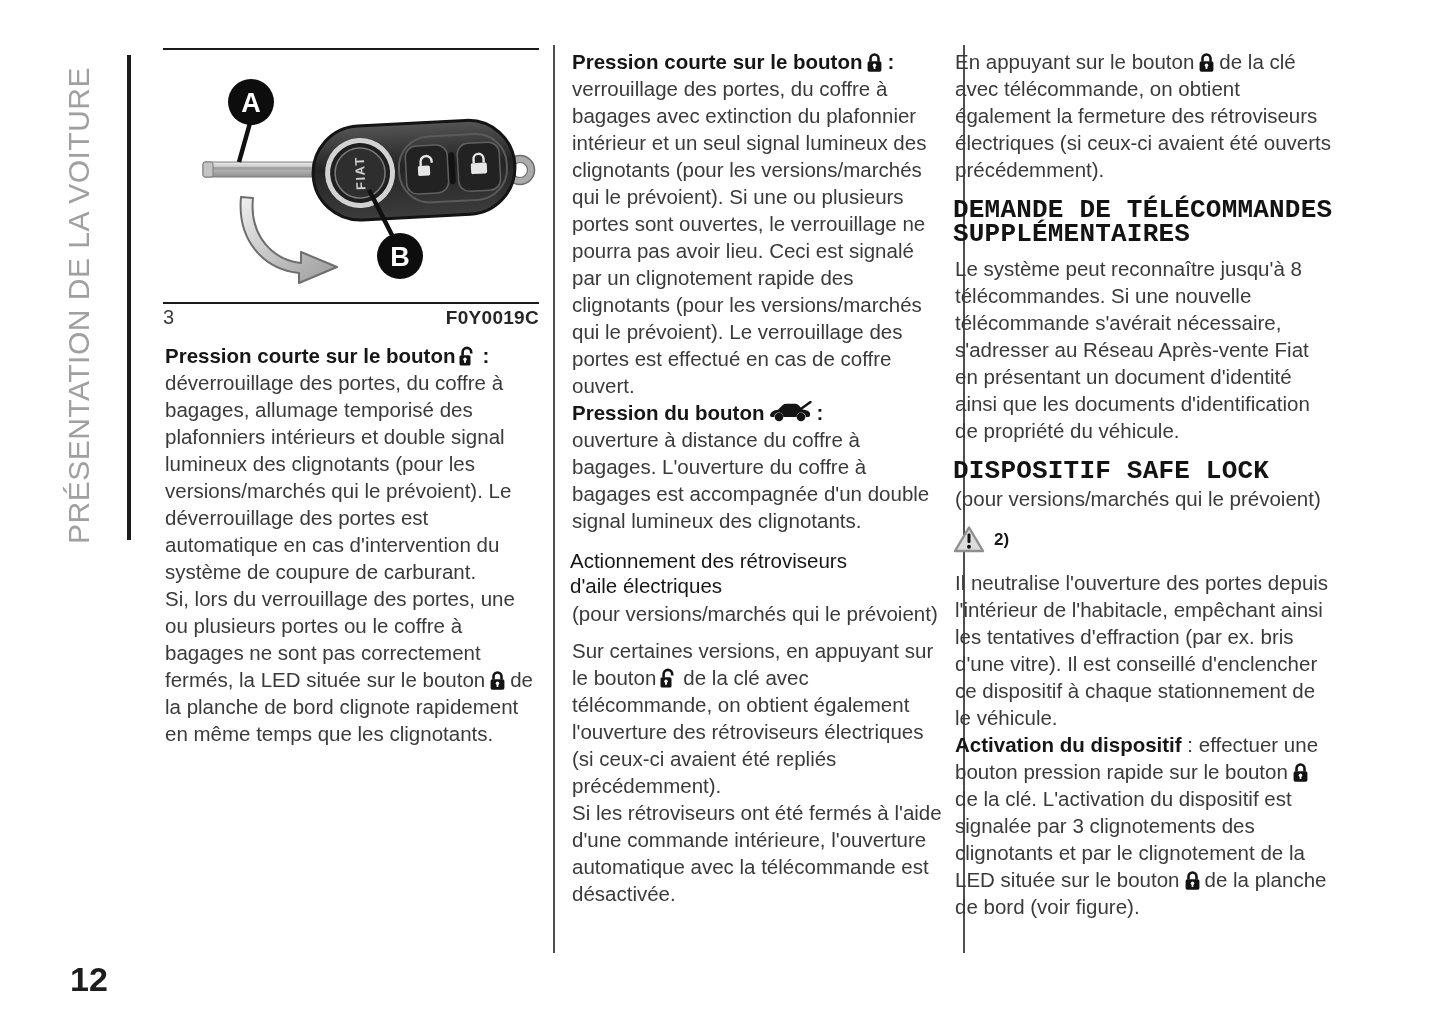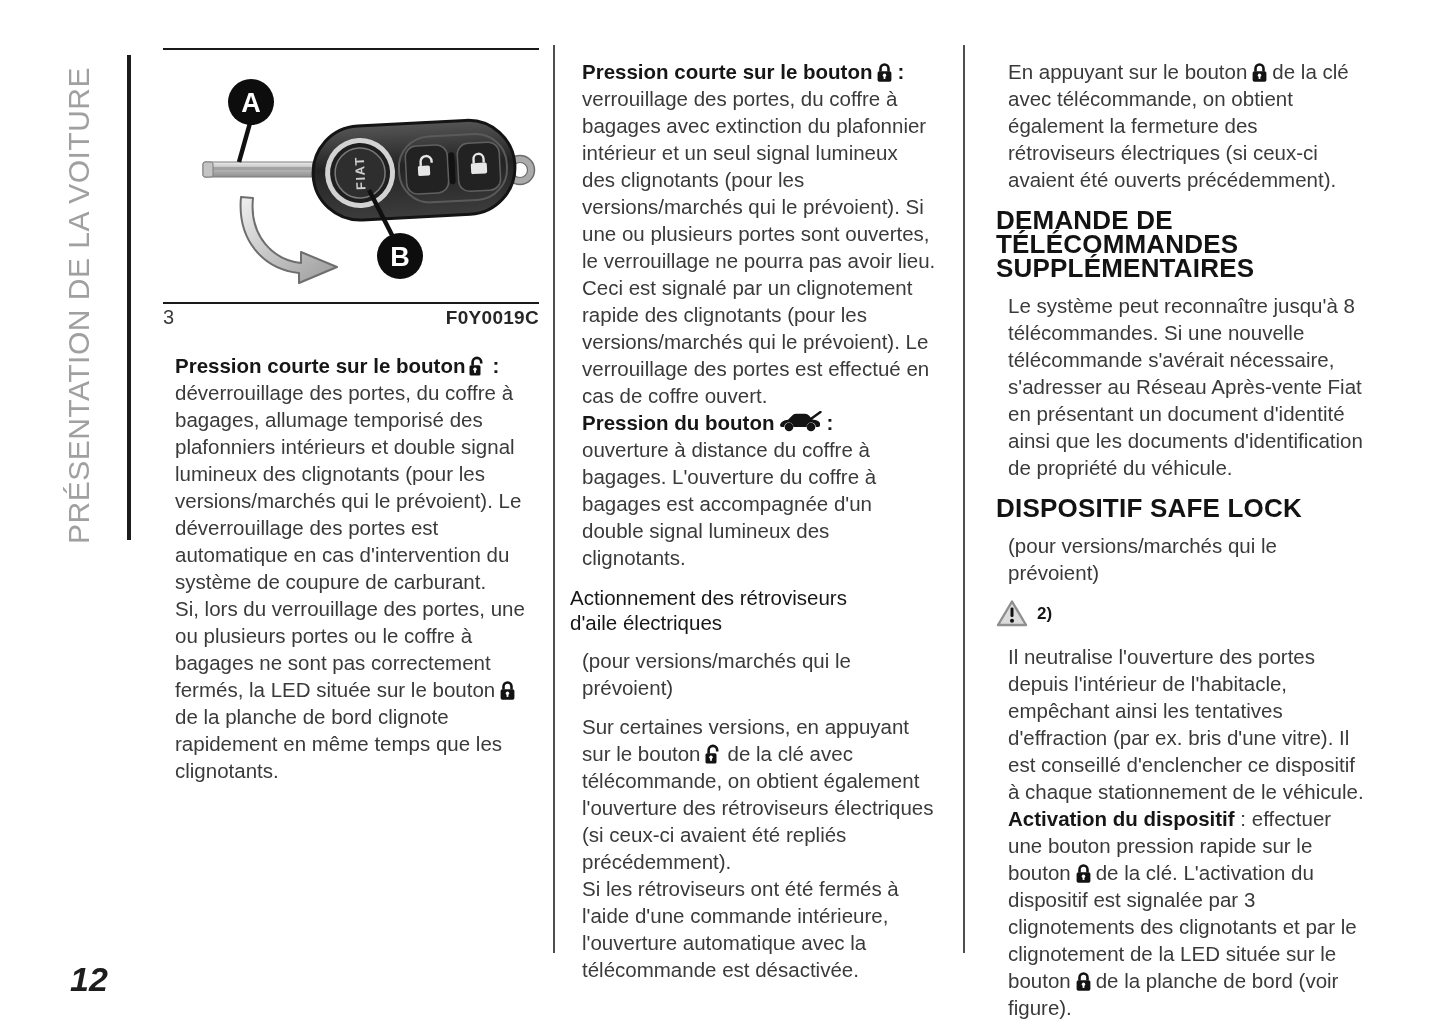--- a/index.html
+++ b/index.html
@@ -7,44 +7,44 @@
     position:relative;width:1445px;height:1020px;background:#ffffff;
     font-family:"Liberation Sans","DejaVu Sans",sans-serif;color:#3a3a3a;overflow:hidden;
   }
   
   .sidebar-label{
     position:absolute;left:62px;top:52px;height:492px;width:44px;
     writing-mode:vertical-rl;transform:rotate(180deg);
     font-size:30px;letter-spacing:0.5px;color:#a0a0a0;white-space:nowrap;
   }
   .sidebar-rule{position:absolute;left:127px;top:55px;width:4px;height:485px;background:#1c1c1c;}
-  .page-number{position:absolute;left:70px;top:960px;font-size:34px;font-weight:bold;color:#1d1d1d;font-style:italic;}
+  .page-number{position:absolute;left:70px;top:960px;font-size:34px;font-weight:bold;color:#1d1d1d;}
 
   
   .figure{position:absolute;left:163px;top:48px;width:376px;height:252px;
     border-top:2px solid #191919;border-bottom:2px solid #191919;}
   .figure svg{width:100%;height:100%;display:block;}
   .figure-caption{position:absolute;left:163px;top:306px;width:376px;display:flex;justify-content:space-between;align-items:baseline;}
   .fig-num{font-size:20px;color:#3c3c3c;}
   .fig-code{font-size:19px;font-weight:bold;color:#262626;letter-spacing:0.3px;}
 
   
   .col{position:absolute;font-size:20.5px;line-height:27px;color:#3a3a3a;}
   .col-1{left:163px;top:340px;width:378px;}
   .col-2{left:570px;top:46px;width:378px;}
-  .col-3{left:996px;top:46px;width:380px;}
+  .col-3{left:953px;top:46px;width:380px;}
   .divider{position:absolute;top:45px;height:908px;width:2px;background:#4e4e4e;}
   .divider-1{left:553px;}
   .divider-2{left:963px;}
 
   .bold-run{font-weight:bold;color:#161616;}
-  .para{margin:12px;}
+  .para{margin:2px;}
   .mt10{margin-top:10px;}
   .subheading{font-weight:normal;color:#161616;margin-top:14px;line-height:25px;}
-  .big-heading{font-size:26px;line-height:24px;font-weight:bold;color:#131313;margin:15px 0 9px;letter-spacing:0.2px;}
+  .big-heading{font-size:26px;line-height:24px;font-weight:bold;color:#131313;margin:15px 0 9px;letter-spacing:0.2px;font-family:Liberation Mono, monospace;}
   .warning-row{display:flex;align-items:center;gap:9px;margin:13px 0 15px;}
   .warn-ref{font-weight:bold;font-size:17px;color:#161616;}
 
   .inline-icon{display:inline-block;vertical-align:-4px;margin:0 4px;}
   .trunk-icon-svg{vertical-align:-3px;}
 </style>
 </head>
 <body>
 
 <div id="page">

